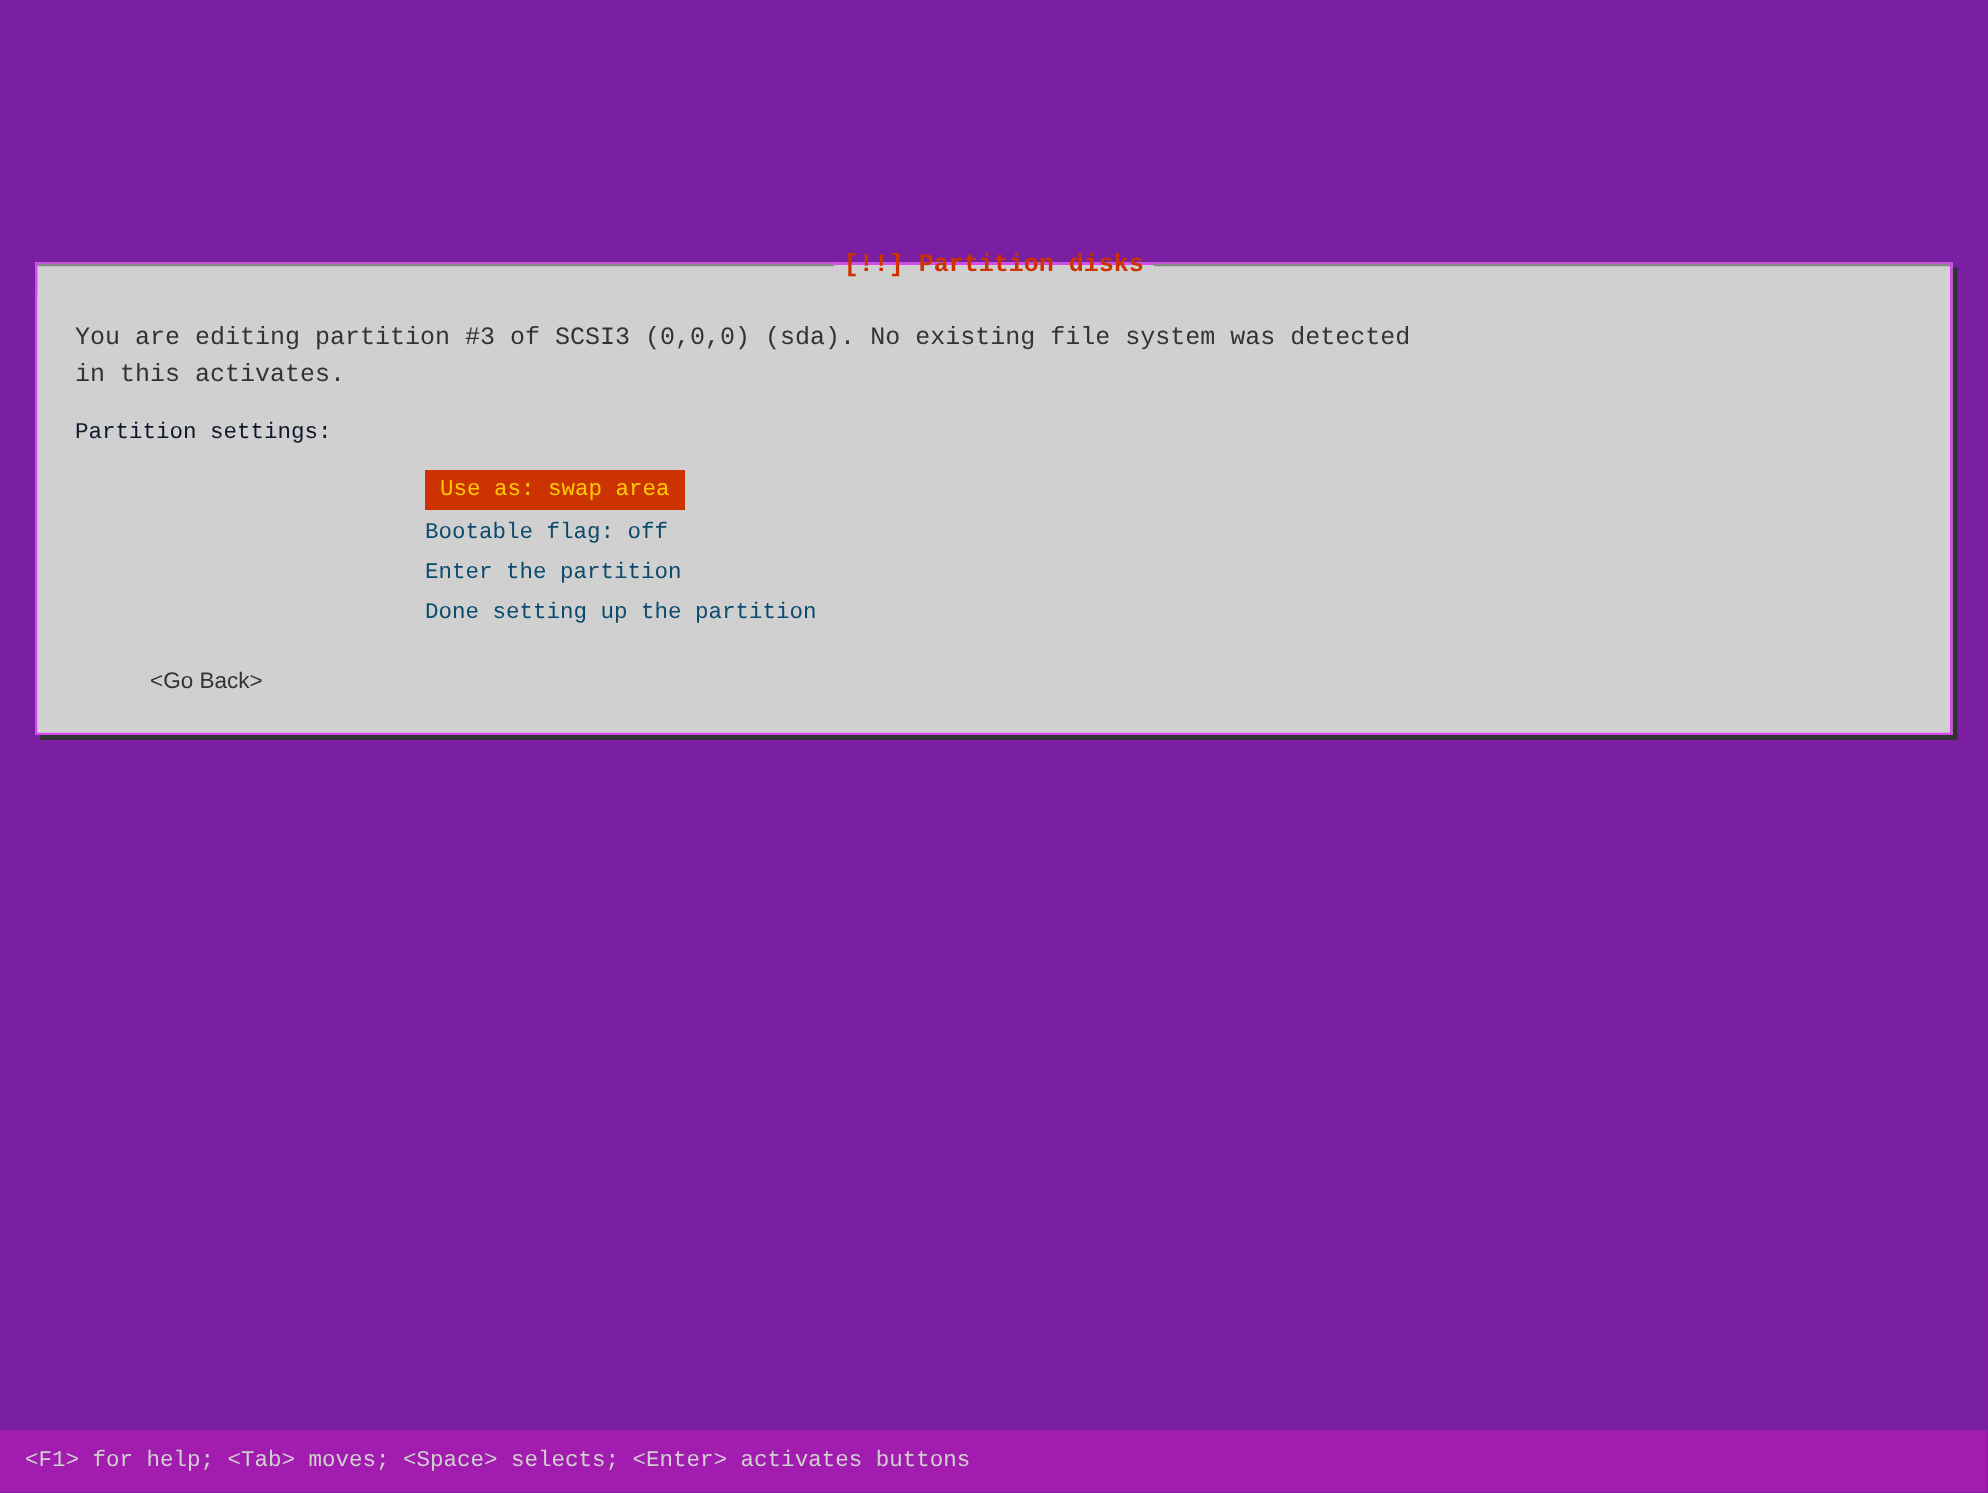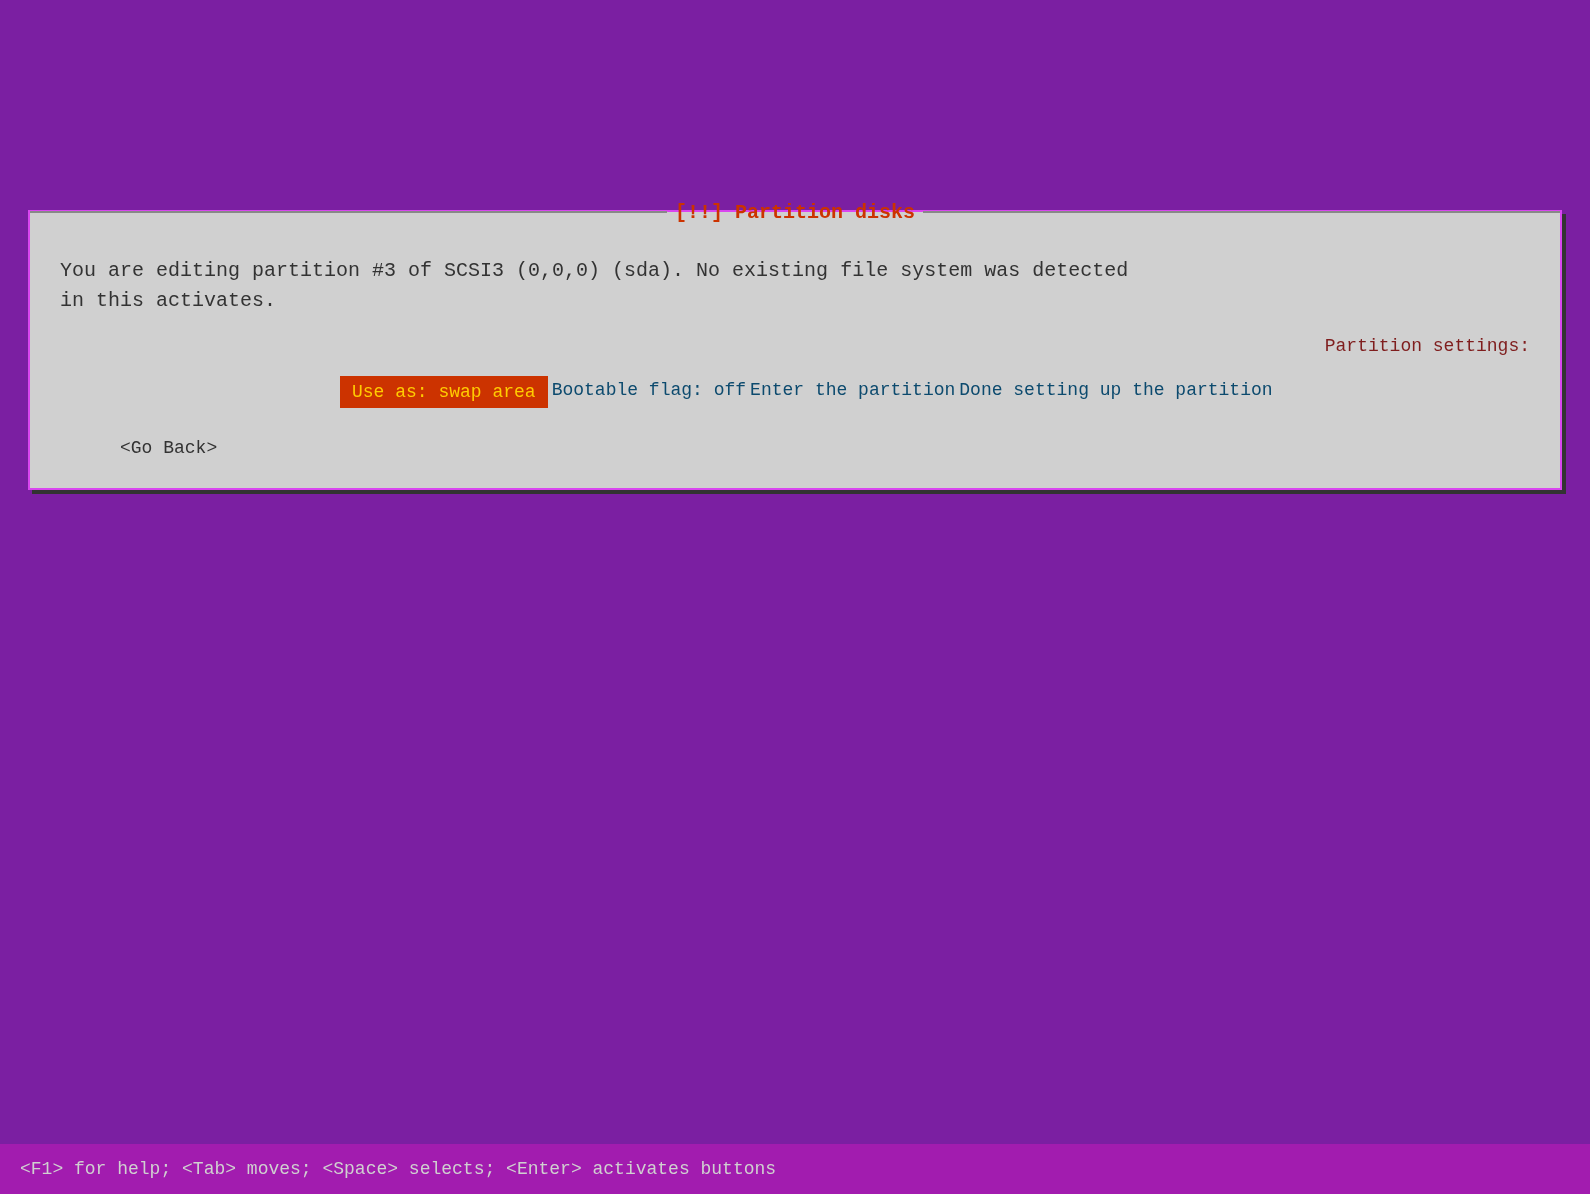--- a/index.html
+++ b/index.html
@@ -74,30 +74,29 @@
 
     .description-text {
       color: #333;
       font-family: 'Courier New', Courier, monospace;
       font-size: 20px;
       line-height: 1.5;
       margin-bottom: 20px;
     }
 
     .partition-settings-label {
-      color: #7f1d1d;
+      color: #0f172a;
       font-family: 'Courier New', Courier, monospace;
       font-size: 18px;
       margin-bottom: 20px;
-      text-align: right;
     }
 
     .settings-list {
       display: flex;
-      flex-direction: row;
+      flex-direction: column;
       align-items: flex-start;
       padding-left: 280px;
       gap: 4px;
       margin-bottom: 30px;
     }
 
     .setting-item {
       font-family: 'Courier New', Courier, monospace;
       font-size: 18px;
       color: #333;
@@ -116,21 +115,21 @@
       color: #0c4a6e;
       background: none;
       padding: 4px 0;
     }
 
     .go-back-container {
       padding-left: 60px;
     }
 
     .go-back-btn {
-      font-family: Liberation Mono, monospace;
+      font-family: Liberation Sans, sans-serif;
       font-size: 18px;
       color: #333;
       cursor: pointer;
     }
 
     .status-bar {
       position: absolute;
       bottom: 0;
       left: 0;
       right: 0;

